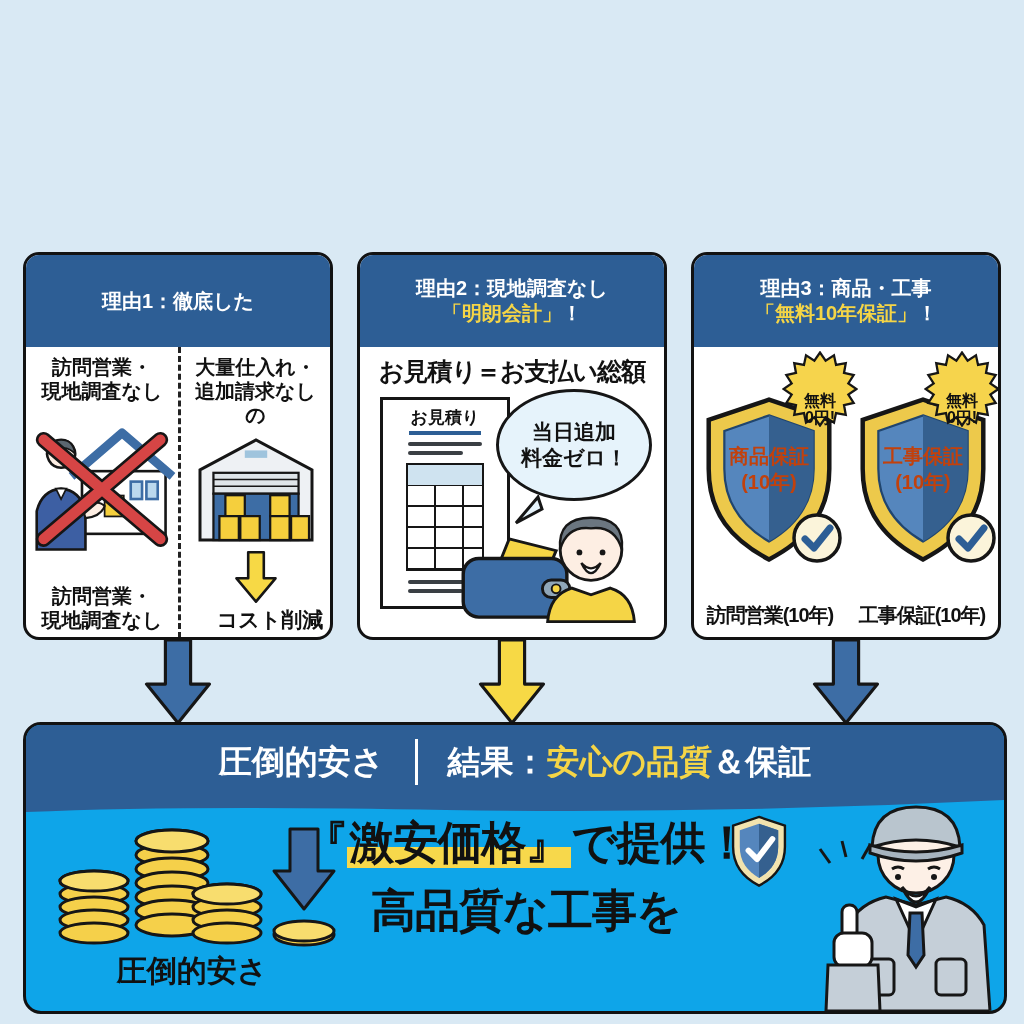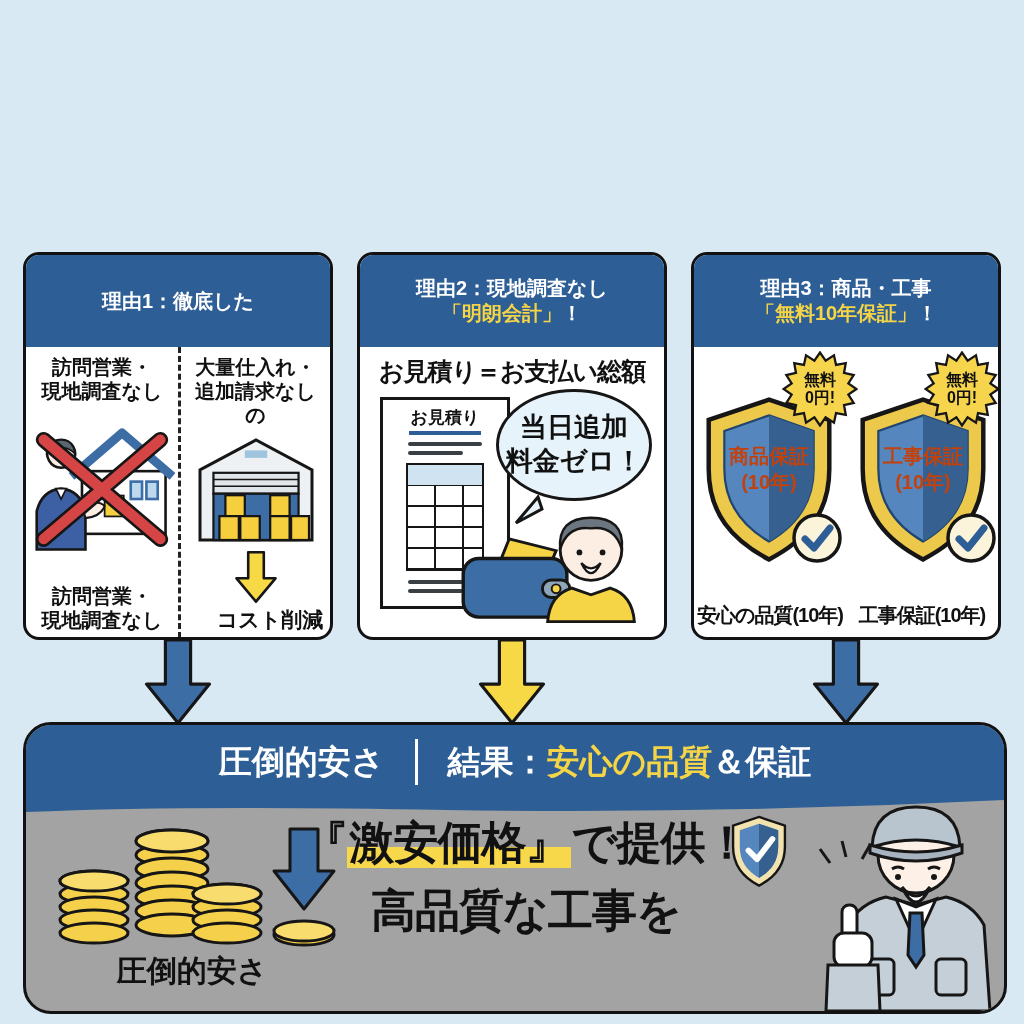--- a/index.html
+++ b/index.html
@@ -42,46 +42,46 @@
   .doc-bar.w70{width:70%;}
   .doc-table{height:104px;border:2px solid #161616;margin-top:8px;
     background:
       linear-gradient(#cfe3f0 0 20px,rgba(0,0,0,0) 20px),
       repeating-linear-gradient(to right,rgba(0,0,0,0) 0 26px,#161616 26px 28px),
       repeating-linear-gradient(to bottom,rgba(0,0,0,0) 0 19px,#161616 19px 21px);}
   .doc-bar.bot{margin-top:9px;}
   .bubble{position:absolute;right:12px;top:42px;width:150px;height:106px;
     background:#e6f3fb;border:3px solid #161616;border-radius:50%;
     display:flex;flex-direction:column;align-items:center;justify-content:center;
-    font-weight:700;font-size:27px;line-height:1.25;text-align:center;}
+    font-weight:700;font-size:21px;line-height:1.25;text-align:center;}
   .bubble-tail{position:absolute;right:118px;top:148px;}
   .wallet{position:absolute;left:98px;top:188px;}
   .c2-face{position:absolute;right:20px;top:158px;}
   
   .shield-wrap{position:absolute;top:48px;width:134px;height:170px;}
   .shield-wrap.left{left:8px;}
   .shield-wrap.right{right:8px;}
   .shield-label{position:absolute;top:48px;left:0;width:100%;text-align:center;
     color:#c2410c;font-weight:700;font-size:20px;line-height:1.3;}
   .badge{position:absolute;width:76px;height:76px;top:4px;}
   .badge.b-left{left:88px;}
   .badge.b-right{right:-2px;}
   .badge-text{position:absolute;top:0;left:0;width:100%;height:100%;display:flex;flex-direction:column;
-    align-items:center;justify-content:center;font-weight:700;font-size:16px;line-height:1.1;color:#111;}
+    align-items:center;justify-content:flex-end;font-weight:700;font-size:16px;line-height:1.1;color:#111;}
   .check-circle{position:absolute;right:-8px;bottom:-4px;}
   .c3-captions{position:absolute;bottom:8px;left:0;width:100%;display:flex;}
   .c3-captions span{width:50%;text-align:center;font-weight:700;font-size:20px;letter-spacing:-1px;}
   
   .flow-arrow{position:absolute;top:640px;}
   .flow-arrow.a1{left:142px;}
   .flow-arrow.a2{left:476px;}
   .flow-arrow.a3{left:810px;}
   
   .result-box{position:absolute;left:23px;top:722px;width:978px;height:286px;
-    border:3px solid #121212;border-radius:28px;overflow:hidden;background:#a3a3a3;}
+    border:3px solid #121212;border-radius:18px;overflow:hidden;background:#0ea5e9;}
   .result-banner{height:74px;background:#2d5e95;display:flex;align-items:center;justify-content:center;
     gap:30px;color:#fff;font-weight:700;font-size:33px;}
   .banner-divider{width:3px;height:46px;background:#fff;}
   .banner-curve{position:absolute;left:0;top:72px;width:100%;height:18px;}
   .result-body{position:relative;height:212px;}
   .coins{position:absolute;left:16px;top:2px;}
   .coins-caption{position:absolute;left:16px;top:152px;width:300px;text-align:center;
     font-weight:700;font-size:30px;}
   .main-text{position:absolute;left:226px;top:10px;width:548px;text-align:center;
     font-weight:700;font-size:45px;line-height:1.5;letter-spacing:-1px;white-space:nowrap;}
@@ -269,21 +269,21 @@
           <svg width="76" height="76" viewBox="0 0 100 100">
             <polygon points="98,50 87.3,57.4 94.3,68.4 81.6,71.1 83.9,83.9 71.1,81.6 68.4,94.3 57.4,87.3 50,98 42.6,87.3 31.6,94.3 28.9,81.6 16.1,83.9 18.4,71.1 5.7,68.4 12.7,57.4 2,50 12.7,42.6 5.7,31.6 18.4,28.9 16.1,16.1 28.9,18.4 31.6,5.7 42.6,12.7 50,2 57.4,12.7 68.4,5.7 71.1,18.4 83.9,16.1 81.6,28.9 94.3,31.6 87.3,42.6" fill="#f6d44c" stroke="#161616" stroke-width="3"></polygon>
           </svg>
           <span class="badge-text">
             <span>無料</span>
             <span>0円!</span>
           </span>
         </span>
 
         <div class="c3-captions">
-          <span>安心の品質(10年)</span>
+          <span>訪問営業(10年)</span>
           <span>工事保証(10年)</span>
         </div>
       </div>
     </div>
   </div>
 
   <span class="flow-arrow a1">
     <svg width="72" height="84" viewBox="0 0 64 80">
       <polygon points="20,0 44,0 44,42 62,42 32,79 2,42 20,42" fill="#3d6da5" stroke="#161616" stroke-width="3" stroke-linejoin="round"></polygon>
     </svg>

